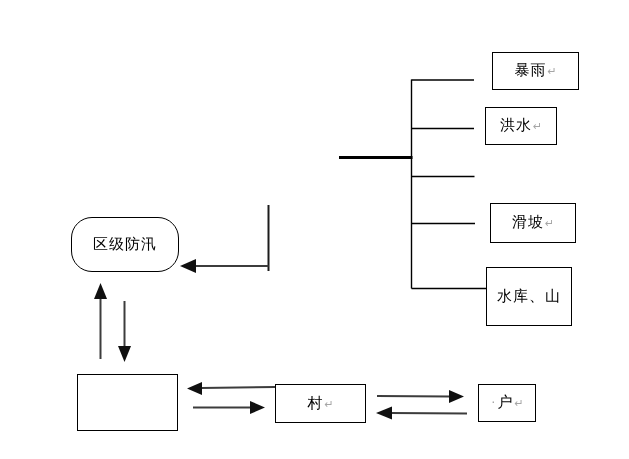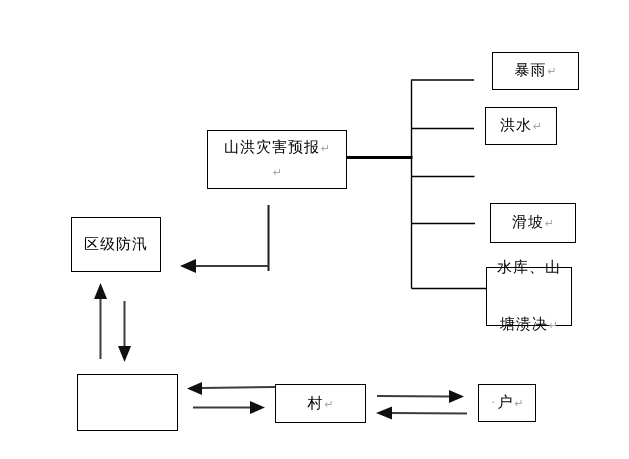--- a/index.html
+++ b/index.html
@@ -66,44 +66,39 @@
       <line x1="377" y1="396" x2="450" y2="396.5" stroke="#3c3c3c" stroke-width="2"></line>
       <polygon points="464,396.5 449,390 449,403" fill="#101010"></polygon>
     </g>
 
     <g>
       <line x1="467" y1="413.5" x2="390" y2="413" stroke="#3c3c3c" stroke-width="2"></line>
       <polygon points="376,413 392,406.5 392,419.5" fill="#101010"></polygon>
     </g>
   </svg>
 
-  <div class="node" style="left:207px;top:130px;width:140px;height:59px;">
-    <span class="ln"><span>山洪灾害预报</span><span class="mark">↵</span></span>
-    <span class="ln"><span class="mark">↵</span></span>
-  </div>
 
   <div class="node" style="left:492px;top:52px;width:87px;height:38px;">
     <span class="ln"><span>暴雨</span><span class="mark">↵</span></span>
   </div>
 
   <div class="node" style="left:485px;top:99px;width:72px;height:38px;margin-top:8px;">
     <span class="ln"><span>洪水</span><span class="mark">↵</span></span>
   </div>
 
 
   <div class="node" style="left:490px;top:203px;width:86px;height:40px;">
     <span class="ln"><span>滑坡</span><span class="mark">↵</span></span>
   </div>
 
   <div class="node" style="left:486px;top:267px;width:86px;height:59px;gap:34px;">
     <span class="ln">水库、山</span>
-    <span class="ln"><span>塘溃决</span><span class="mark">↵</span></span>
   </div>
 
-  <div class="node" style="left:71px;top:217px;width:90px;height:55px;">
+  <div class="node" style="left:71px;top:217px;width:108px;height:55px;border-radius:21px;">
     <span class="ln">区级防汛</span>
   </div>
 
   <div class="node" style="left:77px;top:374px;width:101px;height:57px;">
   </div>
 
   <div class="node" style="left:275px;top:384px;width:91px;height:39px;">
     <span class="ln"><span>村</span><span class="mark">↵</span></span>
   </div>
 

